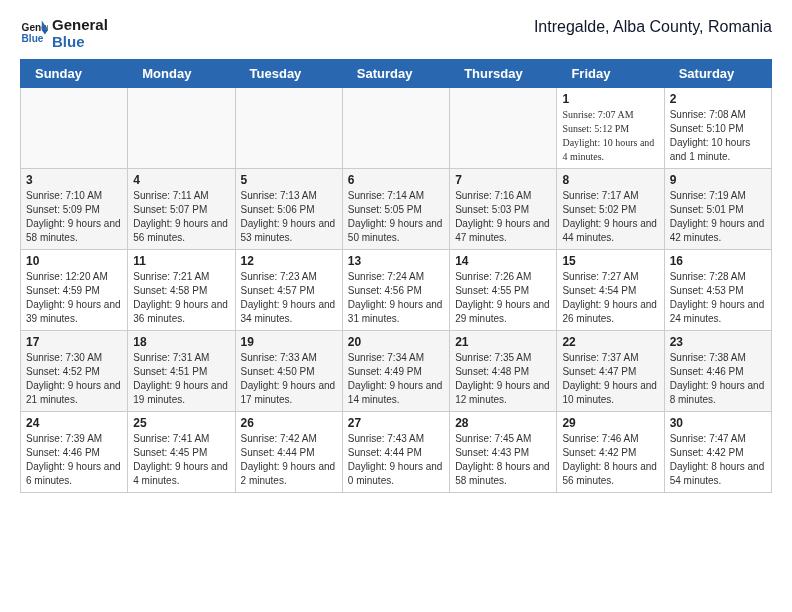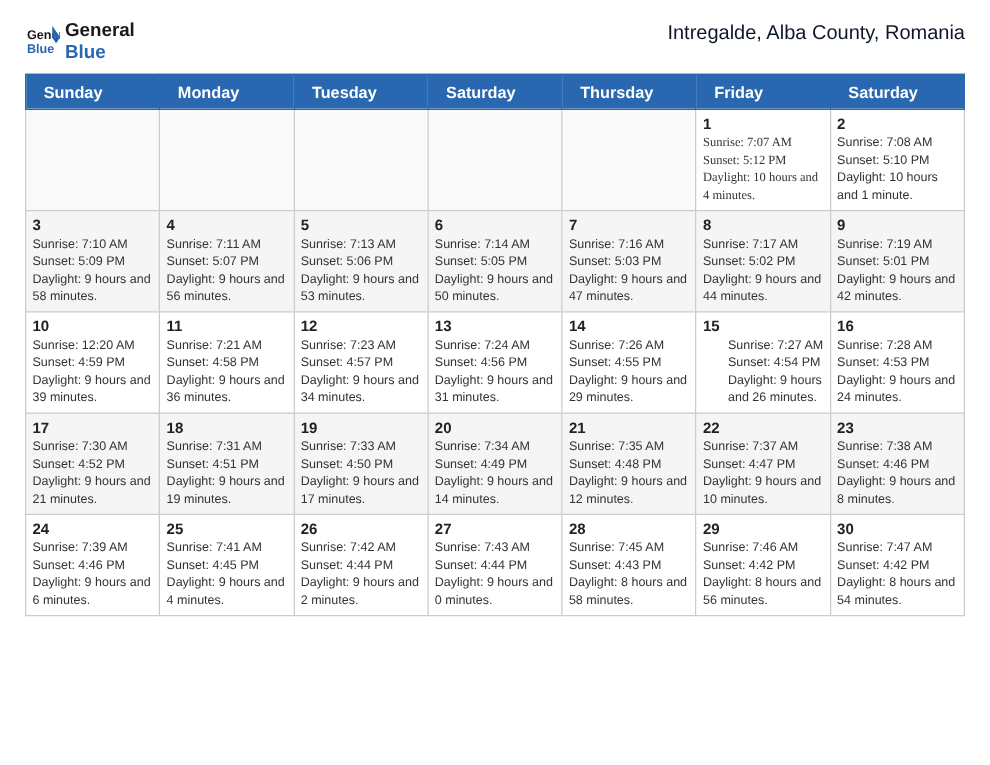--- a/index.html
+++ b/index.html
@@ -207,21 +207,21 @@
 Daylight: 9 hours and 31 minutes.</div>
         </td>
         <td>
           <span class="day-number">14</span>
           <div class="day-info" style="white-space: pre-line;">Sunrise: 7:26 AM
 Sunset: 4:55 PM
 Daylight: 9 hours and 29 minutes.</div>
         </td>
         <td>
           <span class="day-number">15</span>
-          <div class="day-info" style="white-space: pre-line; margin-left: 20px;">Sunrise: 7:27 AM
+          <div class="day-info" style="white-space: pre-line;">Sunrise: 7:27 AM
 Sunset: 4:54 PM
 Daylight: 9 hours and 26 minutes.</div>
         </td>
         <td>
           <span class="day-number">16</span>
           <div class="day-info" style="white-space: pre-line;">Sunrise: 7:28 AM
 Sunset: 4:53 PM
 Daylight: 9 hours and 24 minutes.</div>
         </td>
       </tr>

